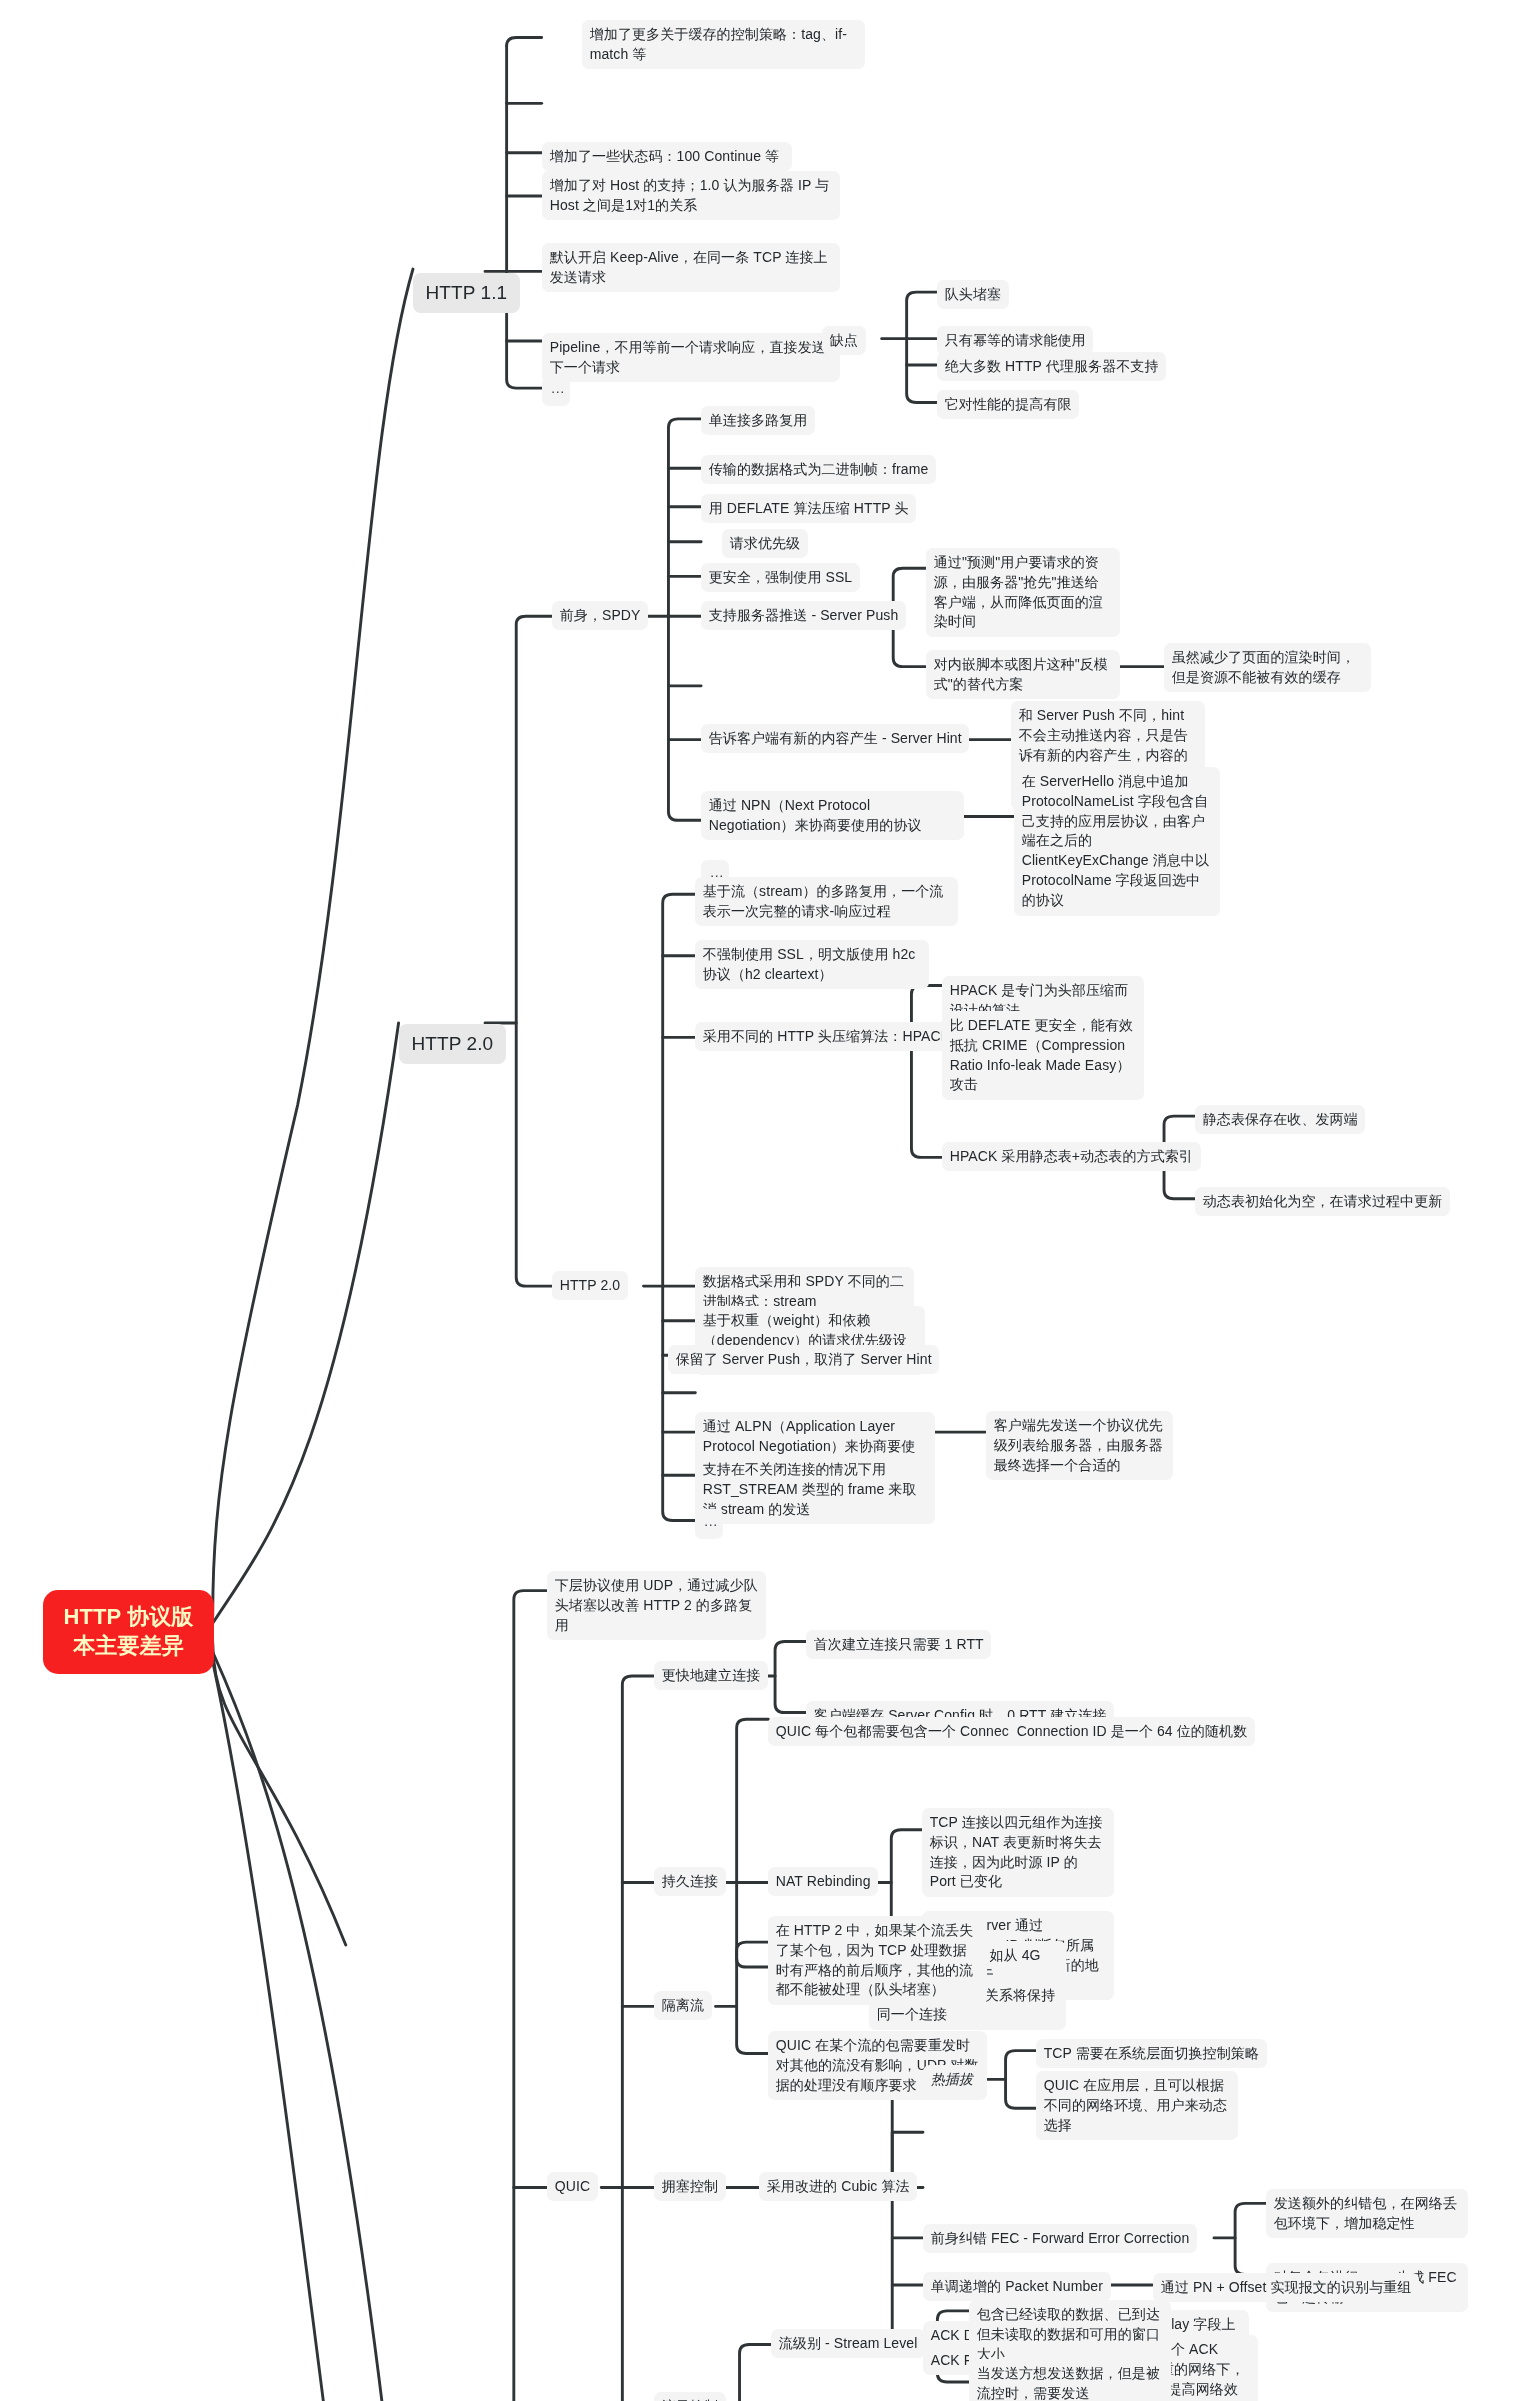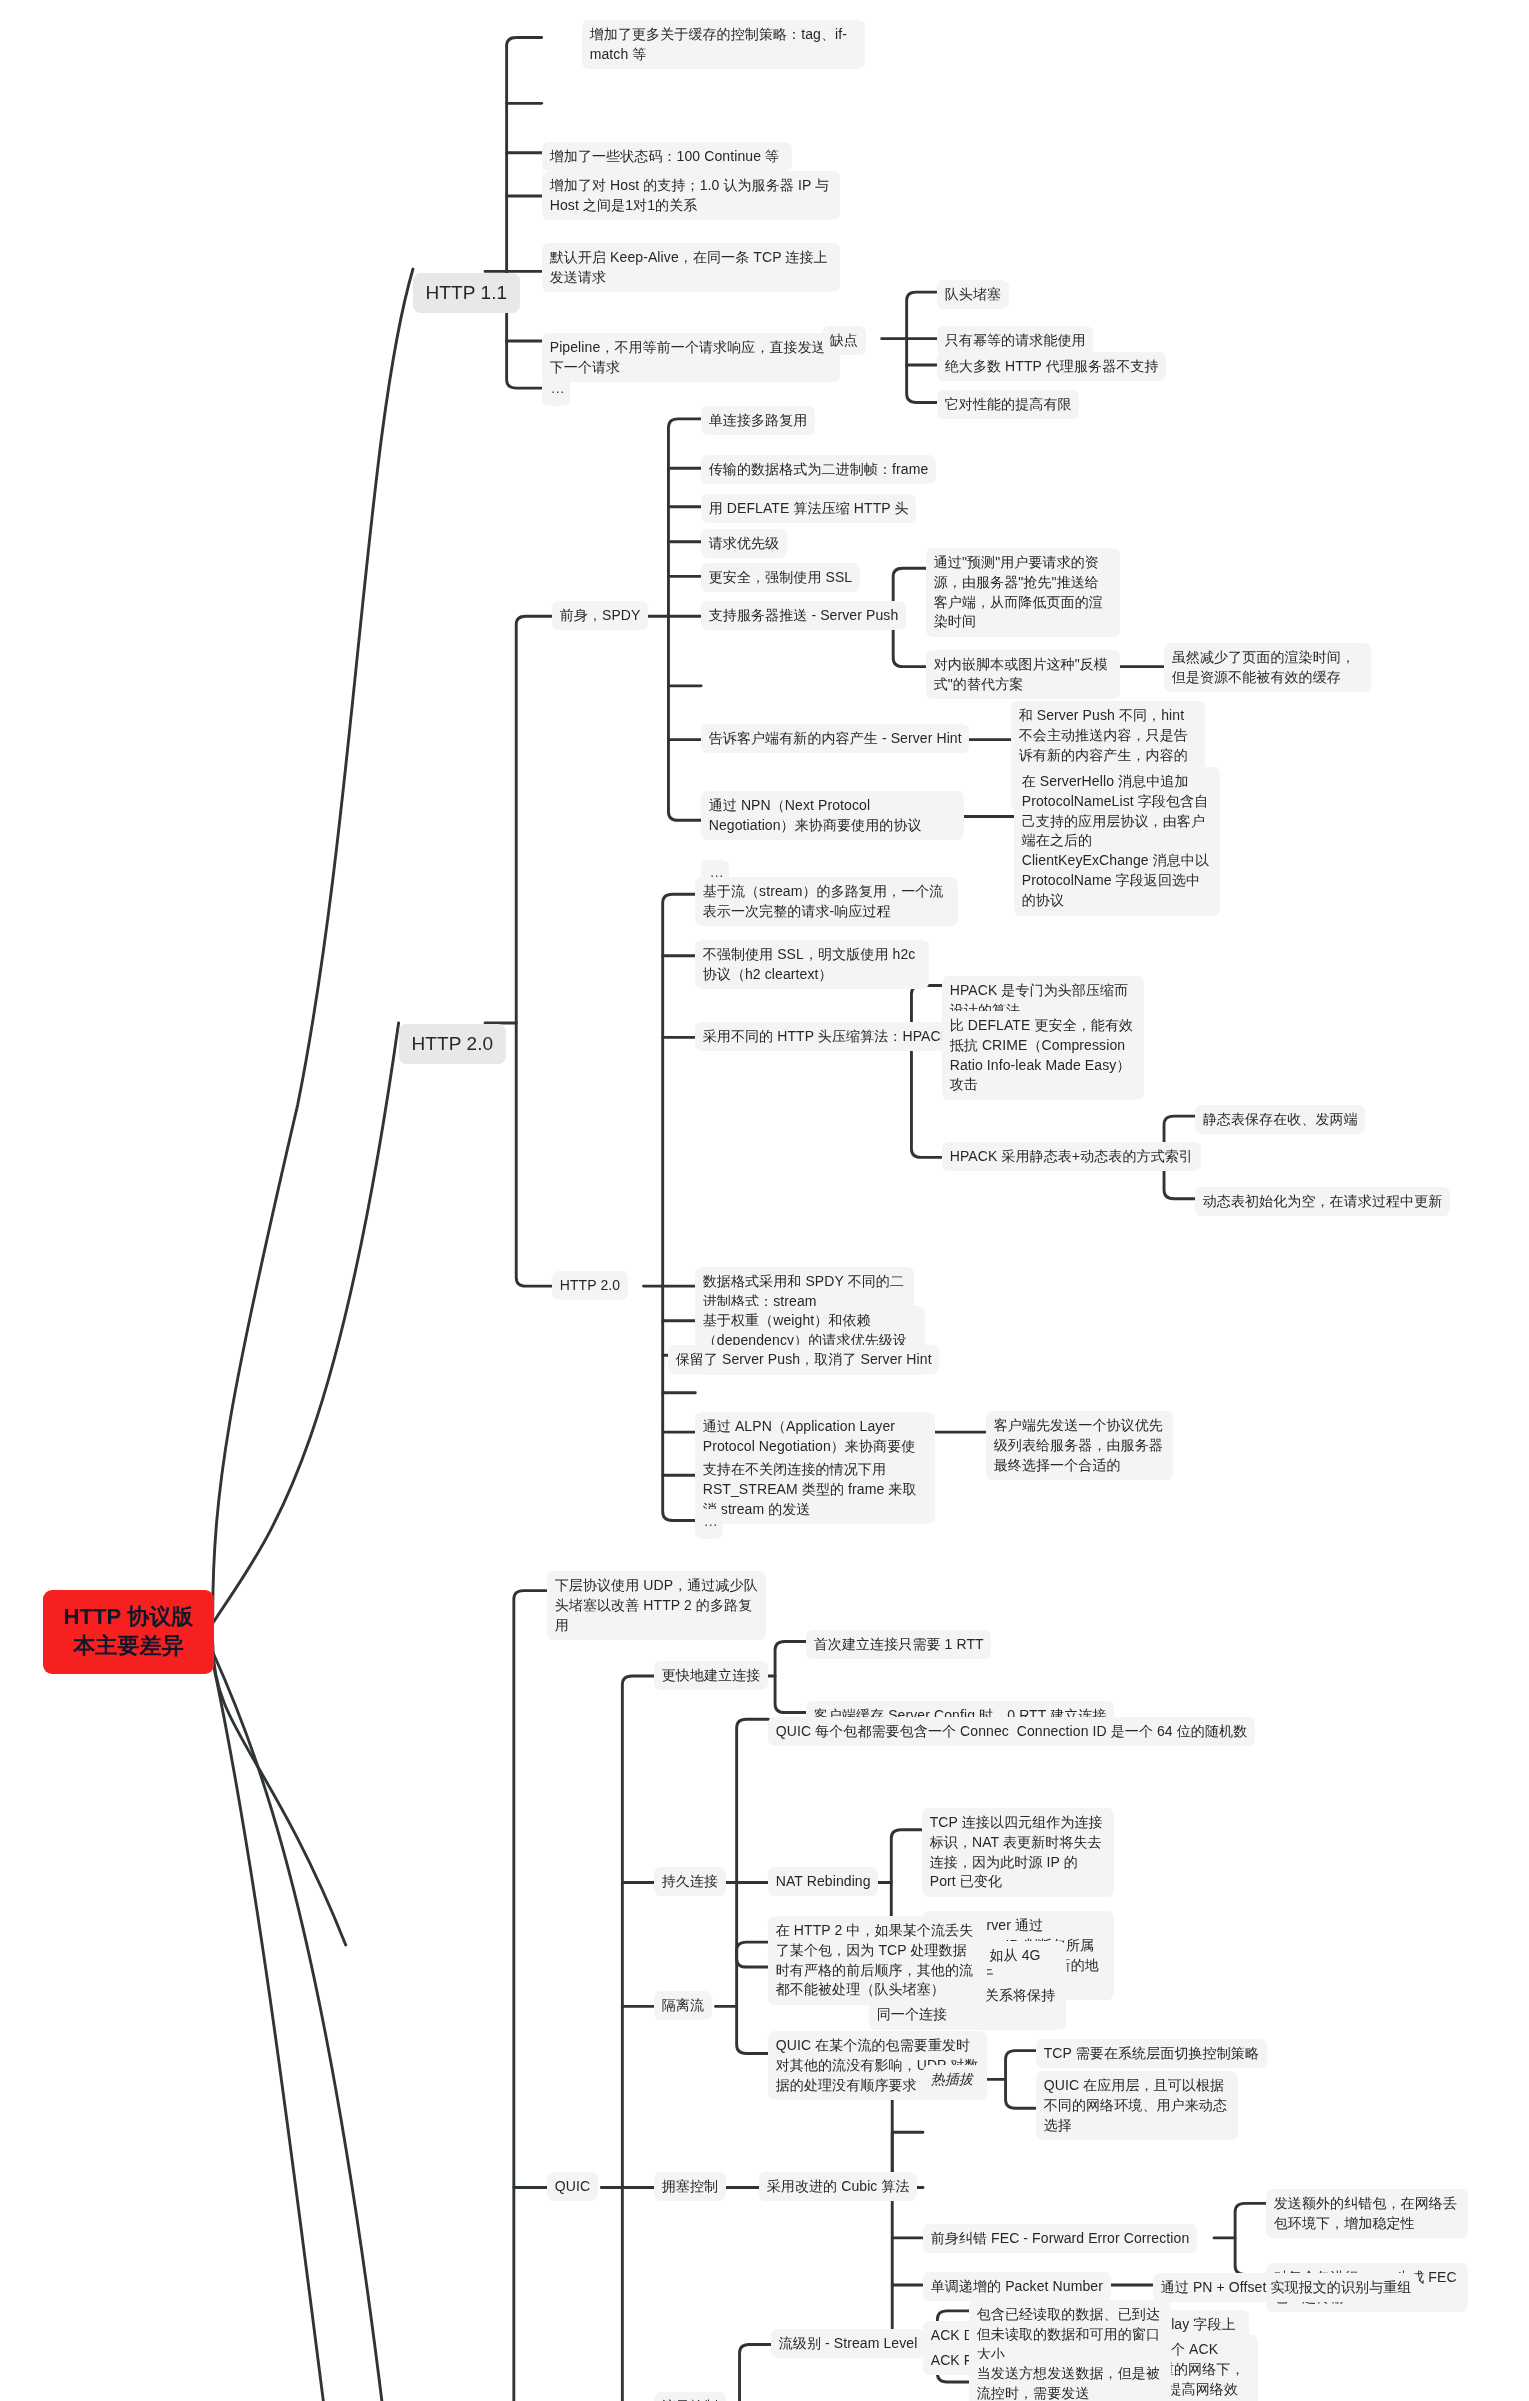--- a/index.html
+++ b/index.html
@@ -29,25 +29,25 @@
   .node .txt{display:block;}
   .node.l1{
     background:#e8e8e8;
     font-size:19px;
     padding:6.7px 12.5px;
     border-radius:7.7px;
     margin-top:19px;
   }
   .node.root{
     background:#f72020;
-    color:#0f172a;
+    color:#fef9c3;
     font-weight:bold;
     font-size:22px;
     line-height:1.3;
-    border-radius:9px;
+    border-radius:15px;
     padding:13.4px 14.4px;
     text-align:center;
     justify-content:center;
   }
   .node.ellipsis{
     font-size:14.4px;
     padding:1.9px 8.6px 7.7px 8.6px;
     color:#3a3f44;
     letter-spacing:1.4px;
   }
@@ -253,21 +253,21 @@
 
   <div class="node" style="left:701px;top:406px;">
     <span class="txt">单连接多路复用</span>
     </div>
   <div class="node" style="left:701px;top:455px;">
     <span class="txt">传输的数据格式为二进制帧：frame</span>
     </div>
   <div class="node" style="left:701px;top:494px;">
     <span class="txt">用 DEFLATE 算法压缩 HTTP 头</span>
     </div>
-  <div class="node" style="left:701px;top:529px;">
+  <div class="node" style="left:722px;top:529px;">
     <span class="txt">请求优先级</span>
     </div>
   <div class="node" style="left:701px;top:563px;">
     <span class="txt">更安全，强制使用 SSL</span>
     </div>
   <div class="node" style="left:701px;top:601px;">
     <span class="txt">支持服务器推送 - Server Push</span>
     </div>
   <div class="node" style="left:701px;top:724px;">
     <span class="txt">告诉客户端有新的内容产生 - Server Hint</span>

